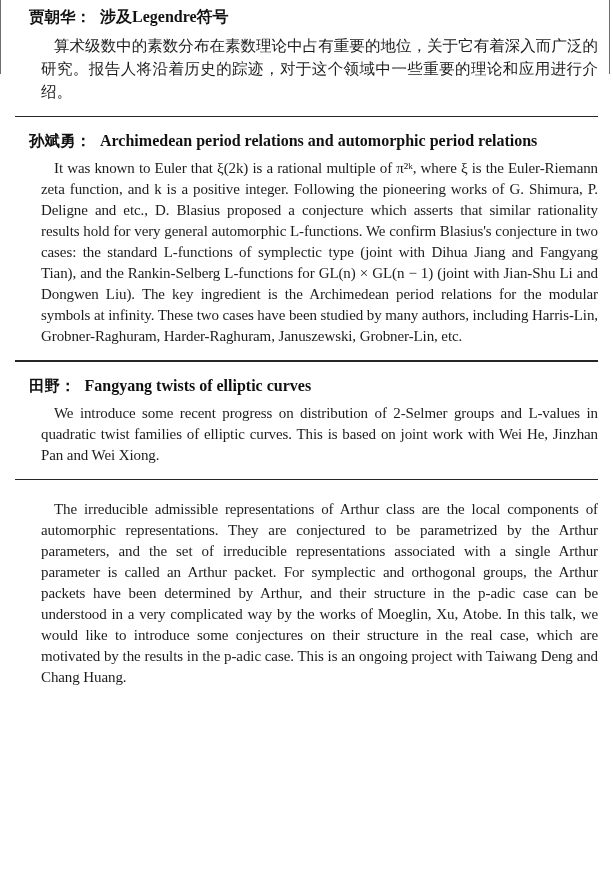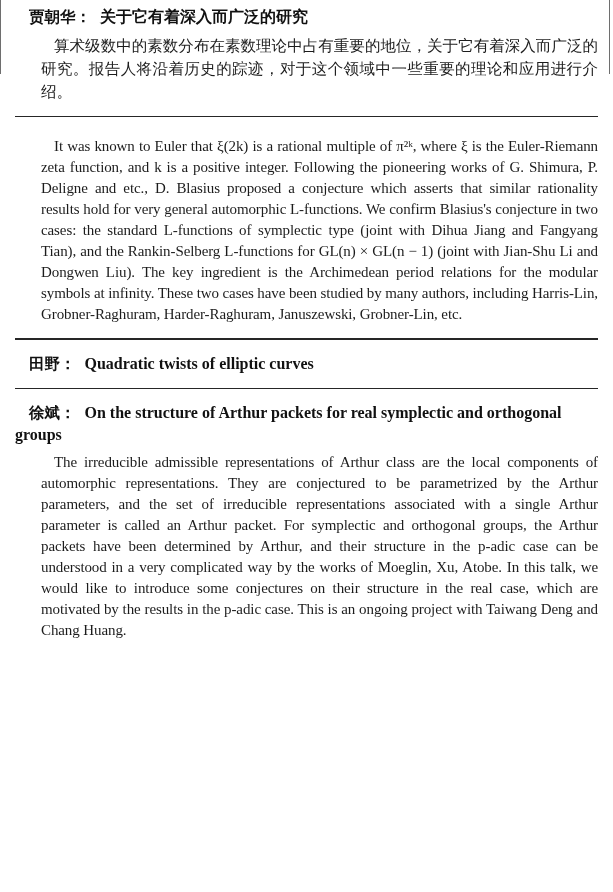--- a/index.html
+++ b/index.html
@@ -74,44 +74,45 @@
 </style>
 </head>
 <body>
 
 <div class="page">
 
   <div class="cell-borders"></div>
 
   <section class="abstract first">
     <h2 class="sec-title">
-      <span class="speaker">贾朝华：</span><span class="title-text">关于它有着深入而广泛的研究</span>
+      <span class="speaker">贾朝华：</span><span class="title-text">涉及Legendre符号</span>
     </h2>
     <p class="body cjk">算术级数中的素数分布在素数理论中占有重要的地位，关于它有着深入而广泛的研究。报告人将沿着历史的踪迹，对于这个领域中一些重要的理论和应用进行介绍。</p>
   </section>
 
   <hr class="rule">
 
   <section class="abstract">
+    <h2 class="sec-title">
+      <span class="speaker">孙斌勇：</span><span class="title-text">Archimedean period relations and automorphic period relations</span>
+    </h2>
     <p class="body">It was known to Euler that ξ(2k) is a rational multiple of π²ᵏ, where ξ is the Euler-Riemann zeta function, and k is a positive integer. Following the pioneering works of G. Shimura, P. Deligne and etc., D. Blasius proposed a conjecture which asserts that similar rationality results hold for very general automorphic L-functions. We confirm Blasius's conjecture in two cases: the standard L-functions of symplectic type (joint with Dihua Jiang and Fangyang Tian), and the Rankin-Selberg L-functions for GL(n) × GL(n − 1) (joint with Jian-Shu Li and Dongwen Liu). The key ingredient is the Archimedean period relations for the modular symbols at infinity. These two cases have been studied by many authors, including Harris-Lin, Grobner-Raghuram, Harder-Raghuram, Januszewski, Grobner-Lin, etc.</p>
   </section>
 
   <hr class="rule">
 
 
   <hr class="rule">
 
   <section class="abstract">
     <h2 class="sec-title">
-      <span class="speaker">田野：</span><span class="title-text">Quadratic twists of elliptic curves</span>
+      <span class="speaker">田野：</span><span class="title-text">Fangyang twists of elliptic curves</span>
     </h2>
+    <p class="body">We introduce some recent progress on distribution of 2-Selmer groups and L-values in quadratic twist families of elliptic curves. This is based on joint work with Wei He, Jinzhan Pan and Wei Xiong.</p>
   </section>
 
   <hr class="rule">
 
   <section class="abstract">
-    <h2 class="sec-title">
-      <span class="speaker">徐斌：</span><span class="title-text">On the structure of Arthur packets for real symplectic and orthogonal groups</span>
-    </h2>
     <p class="body">The irreducible admissible representations of Arthur class are the local components of automorphic representations. They are conjectured to be parametrized by the Arthur parameters, and the set of irreducible representations associated with a single Arthur parameter is called an Arthur packet. For symplectic and orthogonal groups, the Arthur packets have been determined by Arthur, and their structure in the p-adic case can be understood in a very complicated way by the works of Moeglin, Xu, Atobe. In this talk, we would like to introduce some conjectures on their structure in the real case, which are motivated by the results in the p-adic case. This is an ongoing project with Taiwang Deng and Chang Huang.</p>
   </section>
 
 </div>
 
 </body></html>

